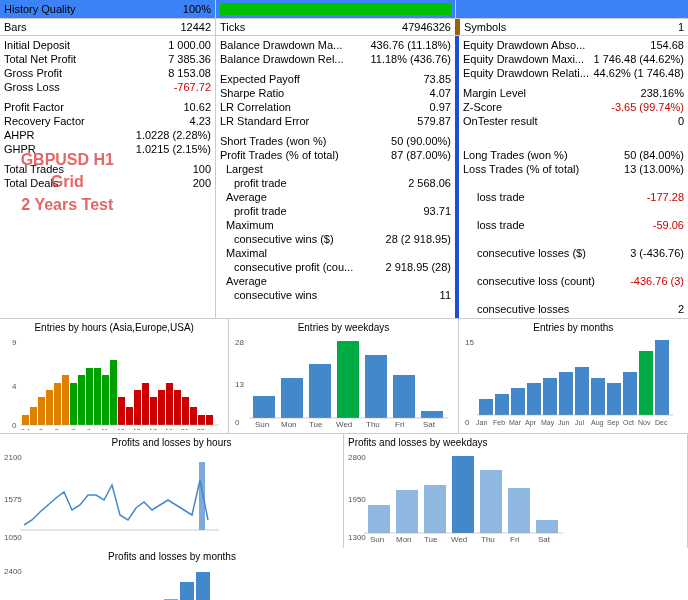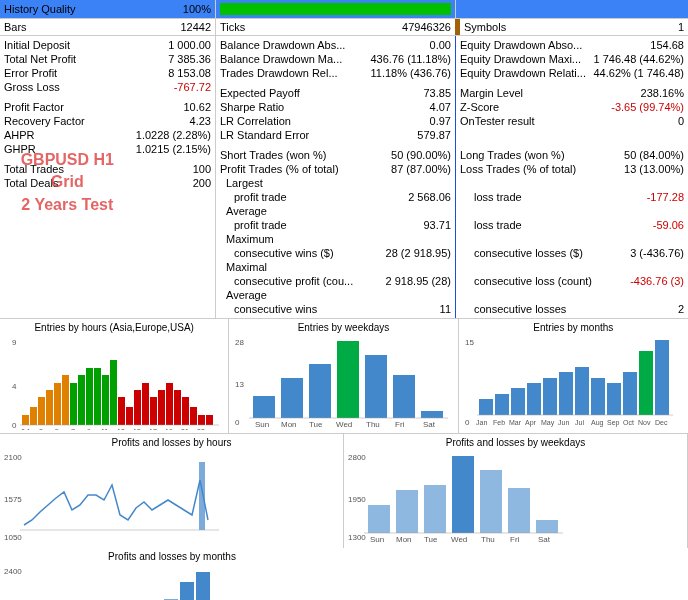--- a/index.html
+++ b/index.html
@@ -70,21 +70,21 @@
     <div style="padding:2px 4px;">
       <div class="sr">
           <span class="sl">Initial Deposit</span>
           <span class="sv">1 000.00</span>
         </div>
       <div class="sr">
           <span class="sl">Total Net Profit</span>
           <span class="sv">7 385.36</span>
         </div>
       <div class="sr">
-          <span class="sl">Error Profit</span>
+          <span class="sl">Gross Profit</span>
           <span class="sv">8 153.08</span>
         </div>
       <div class="sr">
           <span class="sl">Gross Loss</span>
           <span class="sv negative">-767.72</span>
         </div>
       <div class="gap"></div>
       <div class="sr">
           <span class="sl">Profit Factor</span>
           <span class="sv">10.62</span>
@@ -116,29 +116,25 @@
       <div style="height:14px;"></div>
       <div style="height:14px;"></div>
       <div style="height:14px;"></div>
       <div style="height:14px;"></div>
       <div style="height:14px;"></div>
       <div style="height:14px;"></div>
     </div>
 
     <div style="padding:2px 4px; border-left:1px solid #ccc;">
       <div class="sr">
-          <span class="sl">Balance Drawdown Abs...</span>
-          <span class="sv">0.00</span>
-        </div>
-      <div class="sr">
           <span class="sl">Balance Drawdown Ma...</span>
           <span class="sv">436.76 (11.18%)</span>
         </div>
       <div class="sr">
-          <span class="sl">Trades Drawdown Rel...</span>
+          <span class="sl">Balance Drawdown Rel...</span>
           <span class="sv">11.18% (436.76)</span>
         </div>
       <div class="gap"></div>
       <div class="sr">
           <span class="sl">Expected Payoff</span>
           <span class="sv">73.85</span>
         </div>
       <div class="sr">
           <span class="sl">Sharpe Ratio</span>
           <span class="sv">4.07</span>
@@ -190,21 +186,21 @@
         </div>
       <div class="sr">
           <span class="sl" style="padding-left:6px;">Average</span>
         </div>
       <div class="sr">
           <span class="sl" style="padding-left:14px;">consecutive wins</span>
           <span class="sv">11</span>
         </div>
     </div>
 
-    <div style="padding:2px 4px; border-left:1px solid #1d4ed8;">
+    <div style="padding:2px 4px; border-left:4px solid #1d4ed8;">
       <div class="sr">
           <span class="sl">Equity Drawdown Abso...</span>
           <span class="sv">154.68</span>
         </div>
       <div class="sr">
           <span class="sl">Equity Drawdown Maxi...</span>
           <span class="sv">1 746.48 (44.62%)</span>
         </div>
       <div class="sr">
           <span class="sl">Equity Drawdown Relati...</span>
@@ -383,21 +379,21 @@
         <text x="0" y="90" font-size="8" fill="#555">1050</text>
 
         <polyline points="20,75 28,70 36,62 44,55 52,48 60,42 68,60 76,55 84,45 92,45 100,50 108,35 116,65 124,70 132,58 140,52 148,60 156,55 164,50 172,55 180,60 188,65 196,30 204,70" fill="none" stroke="#4488cc" stroke-width="1.5"></polyline>
 
         <rect x="195" y="12" width="6" height="68" fill="#4488cc" opacity="0.7"></rect>
         <line x1="16" y1="80" x2="215" y2="80" stroke="#999" stroke-width="0.5"></line>
       </svg>
     </div>
 
     <div style="padding:3px 4px; border-right:1px solid #ccc;">
-      <div style="font-size:10px; text-align:center; margin-bottom:2px;">Profits and losses by weekdays</div>
+      <div style="font-size:10px; margin-bottom:2px;">Profits and losses by weekdays</div>
       <svg width="218" height="95">
         <text x="0" y="10" font-size="8" fill="#555">2800</text>
         <text x="0" y="52" font-size="8" fill="#555">1950</text>
         <text x="0" y="90" font-size="8" fill="#555">1300</text>
 
         <rect x="20" y="55" width="22" height="28" fill="#4488cc" opacity="0.6"></rect>
         <rect x="48" y="40" width="22" height="43" fill="#4488cc" opacity="0.6"></rect>
         <rect x="76" y="35" width="22" height="48" fill="#4488cc" opacity="0.6"></rect>
         <rect x="104" y="6" width="22" height="77" fill="#4488cc"></rect>
         <rect x="132" y="20" width="22" height="63" fill="#4488cc" opacity="0.6"></rect>

